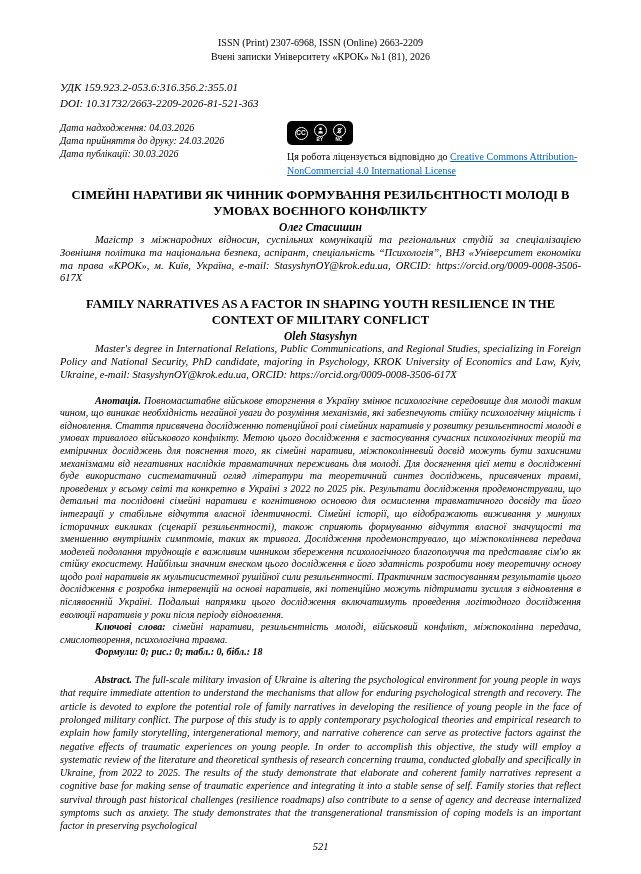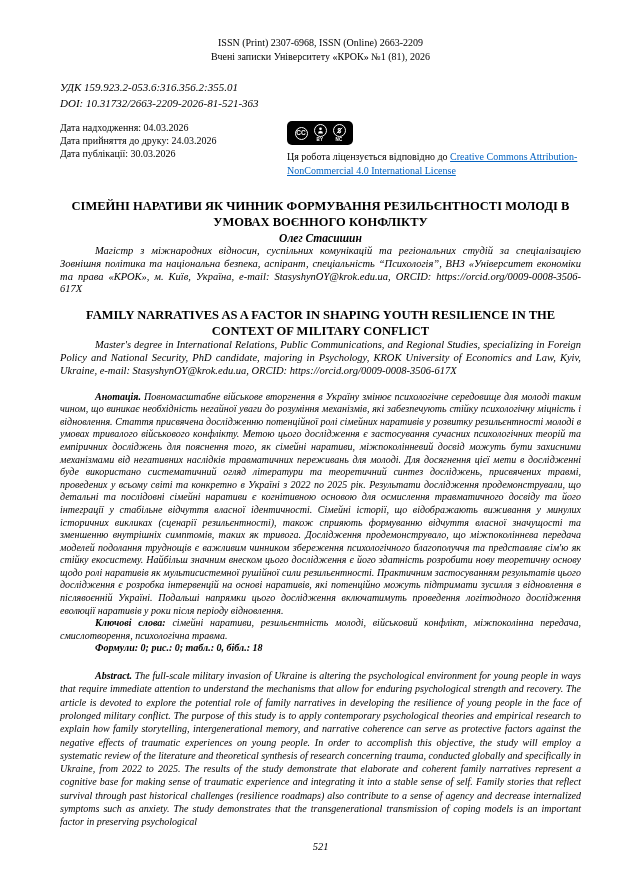--- a/index.html
+++ b/index.html
@@ -5,39 +5,39 @@
   * { margin:0; padding:0; box-sizing:border-box; }
   html,body { width:641px; height:874px; background:#ffffff; color:#000000;
               font-family:"Liberation Serif", serif; overflow:hidden; }
   .page { width:641px; height:874px; padding:36px 60px 0 60px; position:relative; }
 
   .journal-header { text-align:center; font-size:10px; line-height:13.5px; }
 
   .udc-block { margin-top:17px; font-style:italic; font-size:11px; line-height:15.5px; }
 
   .meta-row { margin-top:10px; display:flex; align-items:flex-start; }
-  .dates { width:227px; font-size:10px; line-height:13px; flex:none; }
+  .dates { width:227px; font-style:italic; font-size:10px; line-height:13px; flex:none; }
   .license-block { flex:1; }
 
   .cc-badge { width:66px; height:24px; background:#000; border-radius:5px;
               display:flex; align-items:center; justify-content:center; gap:6px;
               cursor:pointer; }
   .badge-item { display:flex; flex-direction:column; align-items:center; }
   .badge-circle { width:13px; height:13px; border:1.3px solid #fff; border-radius:50%;
                   color:#fff; font-size:6.5px; font-weight:bold; line-height:1;
                   display:flex; align-items:center; justify-content:center;
                   font-family:"Liberation Sans", sans-serif; }
   .badge-label { color:#fff; font-size:4.5px; font-weight:bold; line-height:5px;
                  font-family:"Liberation Sans", sans-serif; letter-spacing:0.3px; }
   .badge-circle svg { display:block; }
 
   .license-text { margin-top:5px; font-size:10px; line-height:13.5px; }
   .license-link { color:#0563c1; text-decoration:underline; cursor:pointer; }
 
-  .title-main { margin-top:21px; text-align:center; font-weight:bold;
+  .title-main { margin-top:10px; text-align:center; font-weight:bold;
                 font-size:12.5px; line-height:16px; }
   .author-line { text-align:center; font-weight:bold; font-style:italic;
                  font-size:11.5px; line-height:14px; margin-top:1px; }
   .affiliation { font-style:italic; font-size:10.5px; line-height:12.8px;
                  text-align:justify; text-indent:35px; }
   .title-en { margin-top:11px; }
 
   .abstract-para { margin-top:13px; font-style:italic; font-size:10px;
                    line-height:12.6px; text-align:justify; text-indent:35px; }
   .keywords-para { font-style:italic; font-size:10px; line-height:12.6px;
@@ -99,20 +99,21 @@
         <span>Ця робота ліцензується відповідно до </span><a class="license-link">Creative Commons Attribution-NonCommercial 4.0 International License</a>
       </div>
     </div>
   </div>
 
   <div class="title-main">СІМЕЙНІ НАРАТИВИ ЯК ЧИННИК ФОРМУВАННЯ РЕЗИЛЬЄНТНОСТІ МОЛОДІ В УМОВАХ ВОЄННОГО КОНФЛІКТУ</div>
   <div class="author-line">Олег Стасишин</div>
   <div class="affiliation">Магістр з міжнародних відносин, суспільних комунікацій та регіональних студій за спеціалізацією Зовнішня політика та національна безпека, аспірант, спеціальність “Психологія”, ВНЗ «Університет економіки та права «КРОК», м. Київ, Україна, e-mail: StasyshynOY@krok.edu.ua, ORCID: https://orcid.org/0009-0008-3506-617X</div>
 
   <div class="title-main title-en">FAMILY NARRATIVES AS A FACTOR IN SHAPING YOUTH RESILIENCE IN THE CONTEXT OF MILITARY CONFLICT</div>
+  <div class="author-line">Oleh Stasyshyn</div>
   <div class="affiliation">Master's degree in International Relations, Public Communications, and Regional Studies, specializing in Foreign Policy and National Security, PhD candidate, majoring in Psychology, KROK University of Economics and Law, Kyiv, Ukraine, e-mail: StasyshynOY@krok.edu.ua, ORCID: https://orcid.org/0009-0008-3506-617X</div>
 
   <div class="abstract-para">
     <span class="lead">Анотація.</span><span> Повномасштабне військове вторгнення в Україну змінює психологічне середовище для молоді таким чином, що виникає необхідність негайної уваги до розуміння механізмів, які забезпечують стійку психологічну міцність і відновлення. Стаття присвячена дослідженню потенційної ролі сімейних наративів у розвитку резильєнтності молоді в умовах тривалого військового конфлікту. Метою цього дослідження є застосування сучасних психологічних теорій та емпіричних досліджень для пояснення того, як сімейні наративи, міжпоколінневий досвід можуть бути захисними механізмами від негативних наслідків травматичних переживань для молоді. Для досягнення цієї мети в дослідженні буде використано систематичний огляд літератури та теоретичний синтез досліджень, присвячених травмі, проведених у всьому світі та конкретно в Україні з 2022 по 2025 рік. Результати дослідження продемонстрували, що детальні та послідовні сімейні наративи є когнітивною основою для осмислення травматичного досвіду та його інтеграції у стабільне відчуття власної ідентичності. Сімейні історії, що відображають виживання у минулих історичних викликах (сценарії резильєнтності), також сприяють формуванню відчуття власної значущості та зменшенню внутрішніх симптомів, таких як тривога. Дослідження продемонструвало, що міжпоколіннєва передача моделей подолання труднощів є важливим чинником збереження психологічного благополуччя та представляє сім'ю як стійку екосистему. Найбільш значним внеском цього дослідження є його здатність розробити нову теоретичну основу щодо ролі наративів як мультисистемної рушійної сили резильєнтності. Практичним застосуванням результатів цього дослідження є розробка інтервенцій на основі наративів, які потенційно можуть підтримати зусилля з відновлення в післявоєнній Україні. Подальші напрямки цього дослідження включатимуть проведення логітюдного дослідження еволюції наративів у роки після періоду відновлення.</span>
   </div>
 
   <div class="keywords-para">
     <span class="lead">Ключові слова:</span><span> сімейні наративи, резильєнтність молоді, військовий конфлікт, міжпоколінна передача, смислотворення, психологічна травма.</span>
   </div>
 

